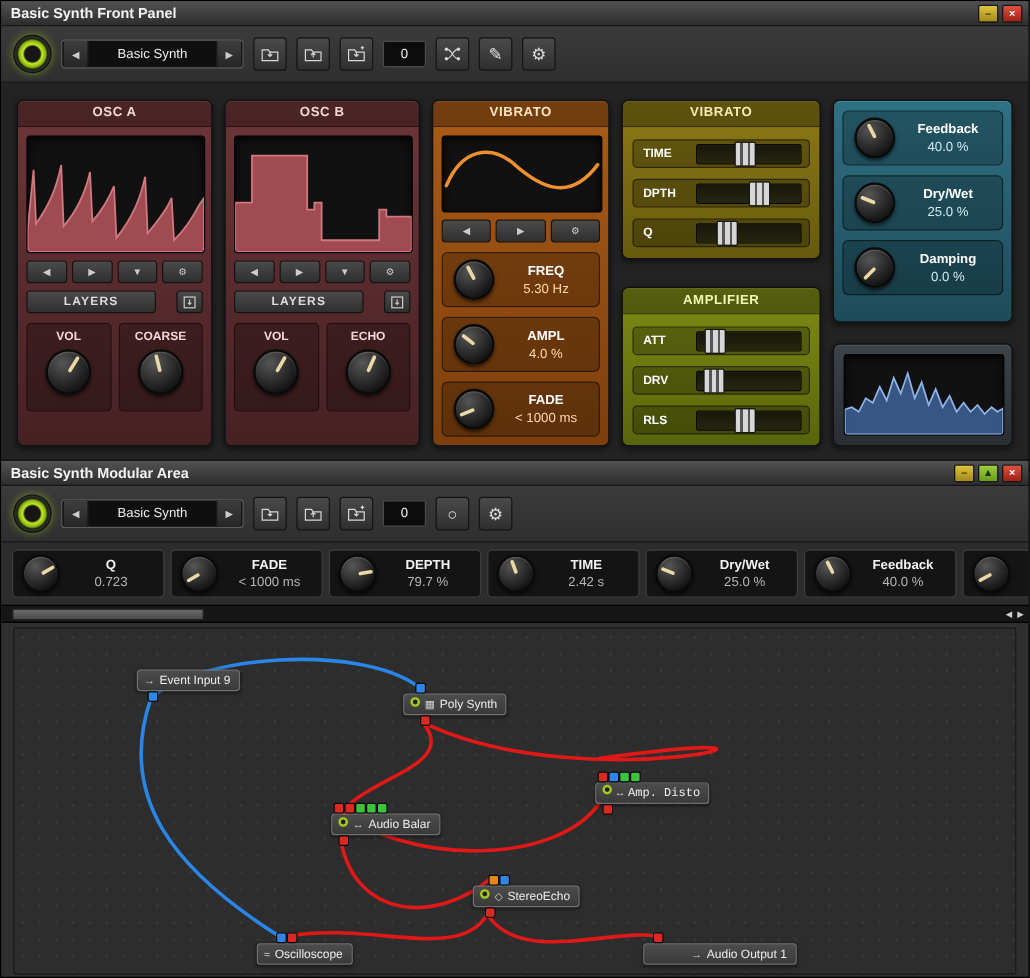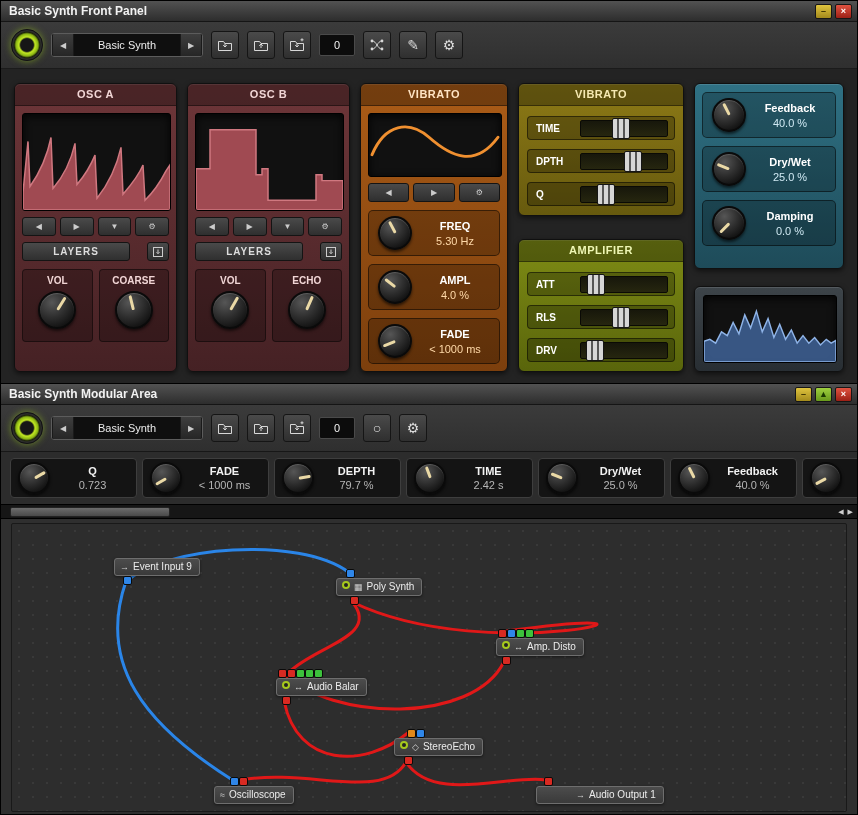--- a/index.html
+++ b/index.html
@@ -267,29 +267,29 @@
         <div class="panel p-amp">
           <div class="phead">AMPLIFIER</div>
           <div class="srows">
             <div class="srow">
               <span class="slabel">ATT</span>
               <div class="track">
                   <div class="handle" style="left: 18%;"></div>
                 </div>
             </div>
             <div class="srow">
+              <span class="slabel">DRV</span>
+              <div class="track">
+                  <div class="handle" style="left: 16%;"></div>
+                </div>
+            </div>
+            <div class="srow">
               <span class="slabel">RLS</span>
               <div class="track">
                   <div class="handle" style="left: 46%;"></div>
-                </div>
-            </div>
-            <div class="srow">
-              <span class="slabel">DRV</span>
-              <div class="track">
-                  <div class="handle" style="left: 16%;"></div>
                 </div>
             </div>
           </div>
         </div>
       </div>
 
       <div class="col col-echo">
         <div class="panel p-echo">
           <div class="vrows">
             <div class="vrow">
@@ -461,21 +461,21 @@
         <span class="nicon">→</span><span>Event Input 9</span>
         <span class="port bottom pc-blue" style="left:8px;"></span>
       </div>
 
       <div class="node" style="left:324px;top:54px;">
         <span class="nled"></span><span class="nicon">▦</span><span>Poly Synth</span>
         <span class="port top pc-blue" style="left:9px;"></span>
         <span class="port bottom pc-red" style="left:13px;"></span>
       </div>
 
-      <div class="node" style="left:484px;top:114px;">
+      <div class="node" style="left:484px;top:128px;font-family:Liberation Mono, monospace;">
         <span class="nled"></span><span class="nicon">↔</span><span>Amp. Disto</span>
         <span class="port top pc-red" style="left:1px;"></span>
         <span class="port top pc-blue" style="left:10px;"></span>
         <span class="port top pc-green" style="left:19px;"></span>
         <span class="port top pc-green" style="left:28px;"></span>
         <span class="port bottom pc-red" style="left:5px;"></span>
       </div>
 
       <div class="node" style="left:264px;top:154px;">
         <span class="nled"></span><span class="nicon">↔</span><span>Audio Balar</span>

